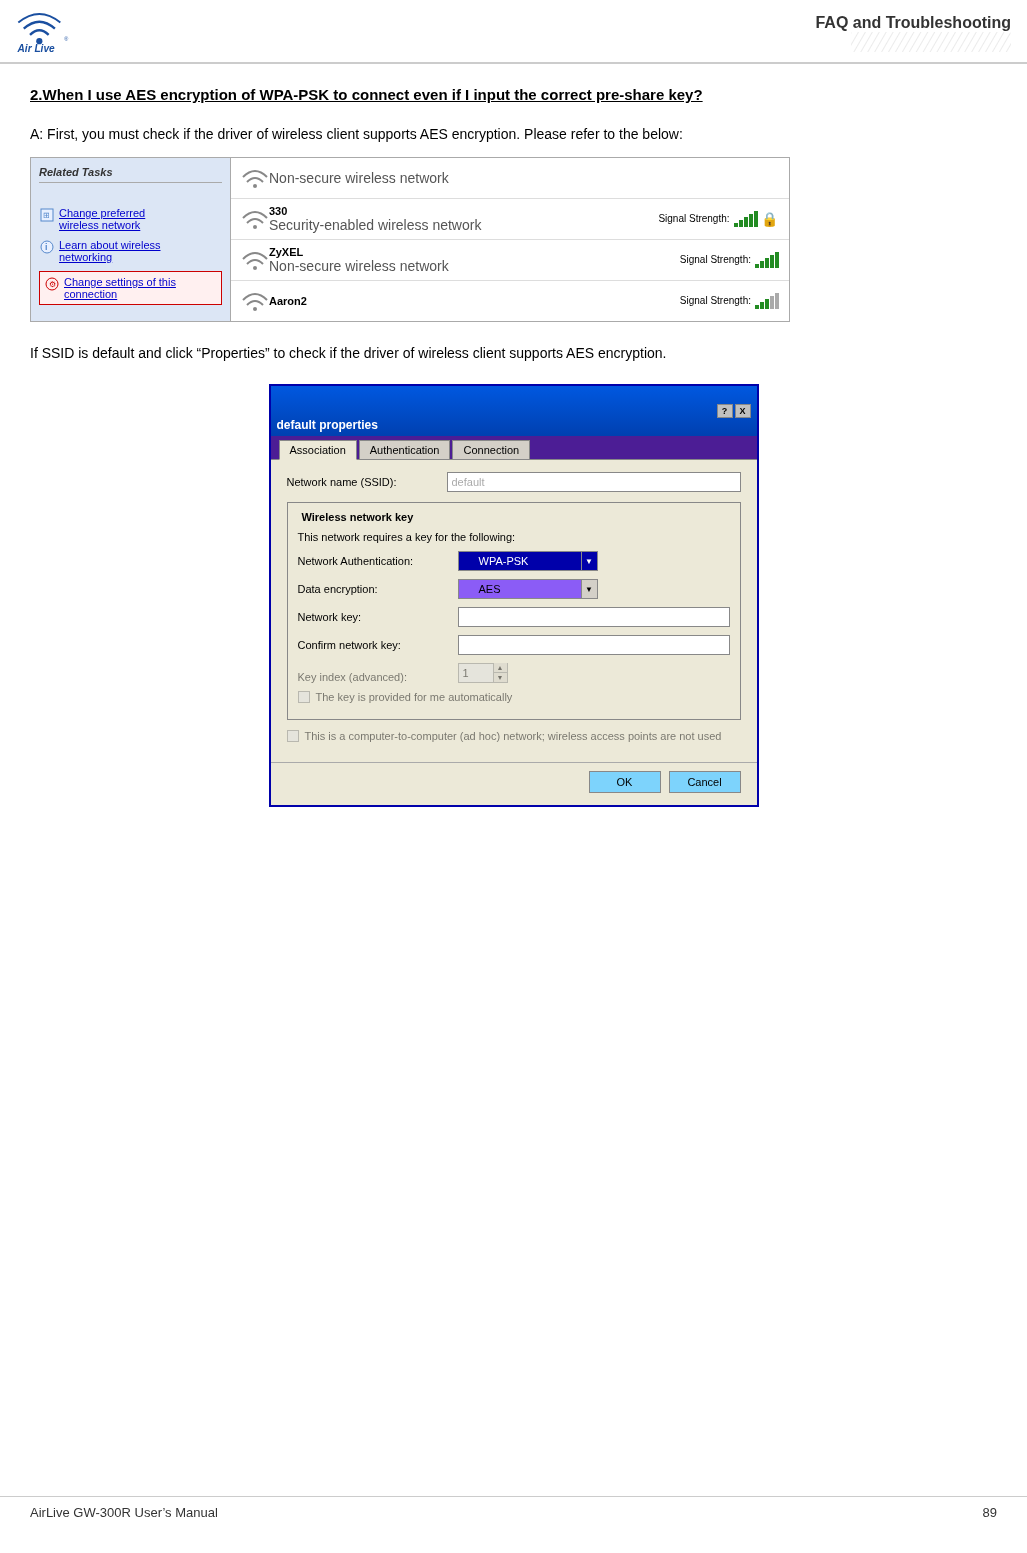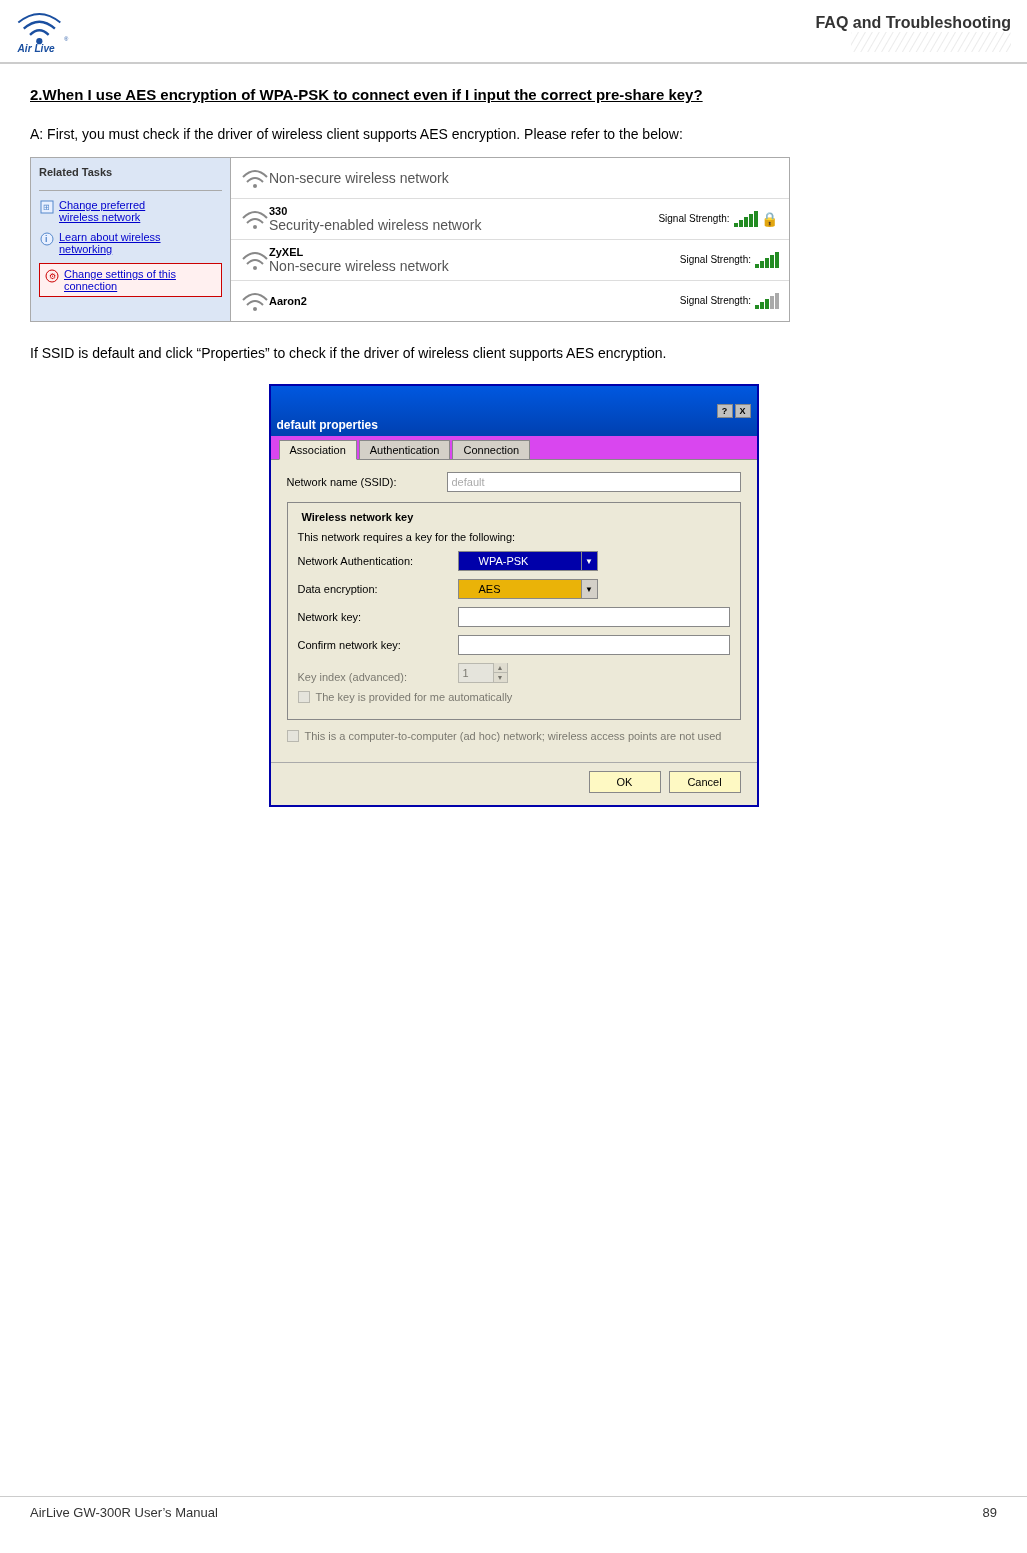--- a/index.html
+++ b/index.html
@@ -66,23 +66,24 @@
     .related-tasks {
       width: 200px;
       background: #dce6f5;
       border-right: 1px solid #aaa;
       padding: 8px;
     }
     .related-tasks-title {
       font-size: 11px;
       font-weight: bold;
       color: #333;
-      margin-bottom: 8px;
+      margin-bottom: 24px;
       border-bottom: 1px solid #aaa;
-      padding-bottom: 12px;
+      padding-bottom: 4px;
+      font-style: italic;
     }
     .task-item {
       display: flex;
       align-items: flex-start;
       margin-bottom: 8px;
       font-size: 11px;
       color: #0000cc;
       text-decoration: underline;
       cursor: pointer;
     }
@@ -193,21 +194,21 @@
       font-size: 9px;
       display: flex;
       align-items: center;
       justify-content: center;
       cursor: pointer;
       color: #000;
       font-weight: bold;
     }
     .dialog-tabs {
       display: flex;
-      background: #d946ef;
+      background: #4c1d95;
       border-bottom: 1px solid #888;
       padding-top: 4px;
       padding-left: 8px;
     }
     .dialog-tab {
       padding: 3px 10px;
       font-size: 11px;
       border: 1px solid #888;
       border-bottom: none;
       background: #d4d0c8;
@@ -268,21 +269,21 @@
       margin-bottom: 8px;
     }
     .select-label {
       width: 160px;
       font-size: 11px;
     }
     .select-box {
       display: flex;
       align-items: center;
       border: 1px solid #888;
-      background: #eab308;
+      background: #8b5cf6;
       height: 20px;
       min-width: 140px;
     }
     .select-box.blue {
       background: #0000aa;
       color: white;
     }
     .select-value {
       flex: 1;
       padding: 0 20px;
@@ -375,21 +376,21 @@
     .dialog-footer {
       display: flex;
       justify-content: flex-end;
       gap: 8px;
       padding: 8px 16px 12px 16px;
       border-top: 1px solid #aaa;
     }
     .dialog-action-btn {
       width: 72px;
       height: 22px;
-      background: #fef9c3;
+      background: #7dd3fc;
       border: 1px solid #888;
       font-size: 11px;
       cursor: pointer;
       display: flex;
       align-items: center;
       justify-content: center;
     }
 
     
     .page-footer {

